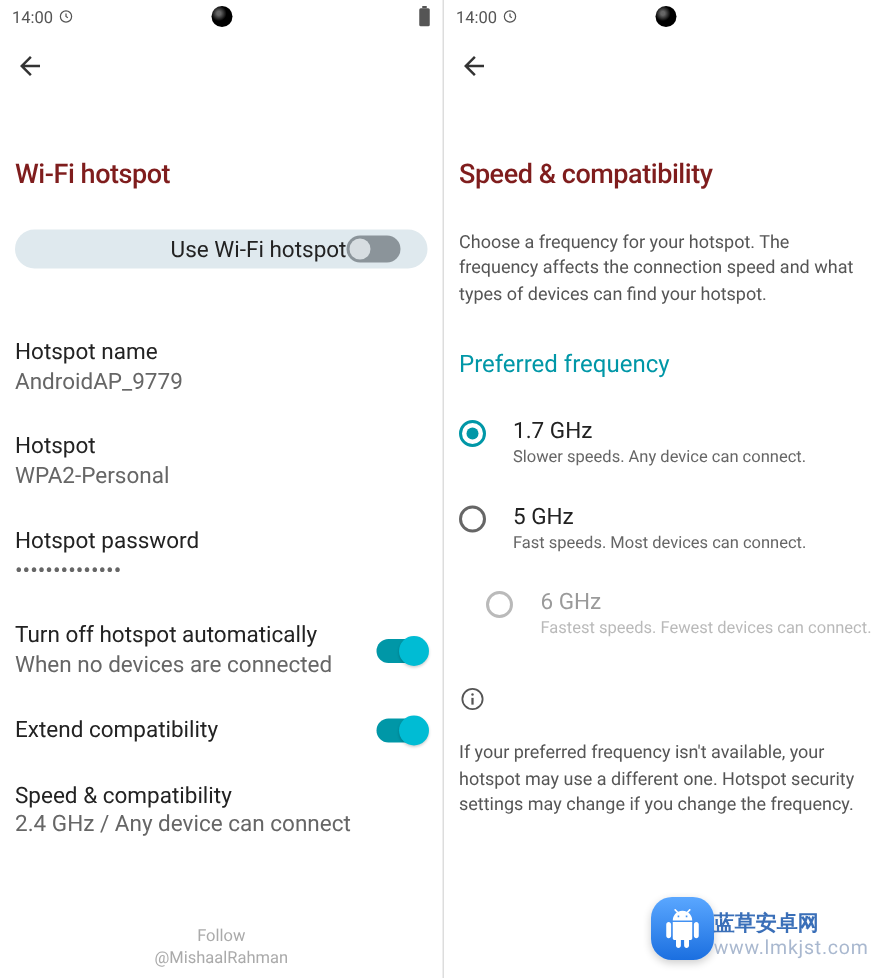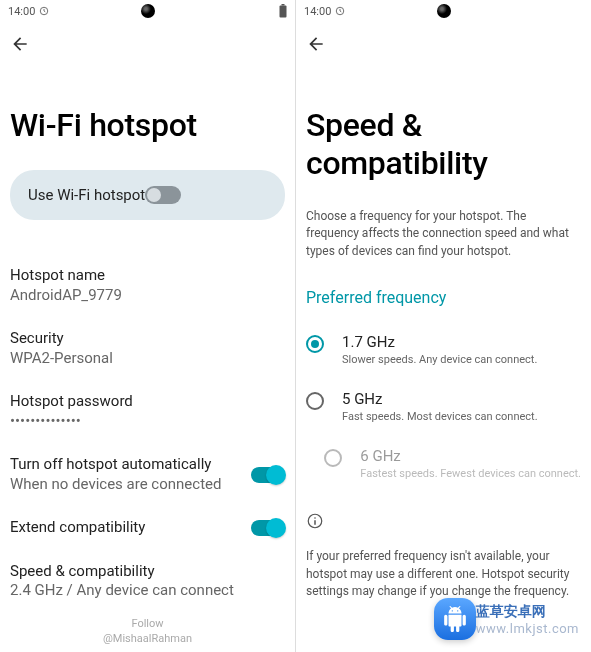--- a/index.html
+++ b/index.html
@@ -42,33 +42,33 @@
   .nav-bar {
     padding: 14px 10px 0 10px;
   }
   .back-arrow svg { width: 20px; height: 20px; }
   .content {
     flex: 1;
     padding: 0 10px;
     overflow: hidden;
   }
   .page-title {
-    font-size: 32px;
+    font-size: 18px;
     font-weight: 500;
-    color: #000000;
+    color: #7f1d1d;
     margin: 48px 0 26px 0;
     letter-spacing: -0.3px;
   }
   .use-hotspot-pill {
     background: #dfe9ee;
     border-radius: 24px;
-    padding: 16px 18px;
+    padding: 4px 18px;
     display: flex;
     align-items: center;
-    justify-content: flex-start;
+    justify-content: flex-end;
     margin-bottom: 34px;
   }
   .use-hotspot-pill .label { font-size: 15px; color: #222; }
   .toggle {
     width: 36px; height: 18px;
     border-radius: 10px;
     position: relative;
   }
   .toggle-off { background: #8b949a; }
   .toggle-off::after {
@@ -164,21 +164,21 @@
     text-align: center;
     font-size: 11px;
     color: #aaa;
     line-height: 1.3;
   }
   .watermark {
     position: absolute;
     bottom: 12px;
     right: 12px;
     display: flex;
-    align-items: center;
+    align-items: flex-end;
     gap: 0;
   }
   .wm-icon {
     width: 42px; height: 42px;
     background: linear-gradient(180deg, #5aa7ff 0%, #1b6fe0 100%);
     border-radius: 14px;
     display: flex;
     align-items: center;
     justify-content: center;
     box-shadow: 0 2px 6px rgba(0,0,0,0.2);
@@ -221,21 +221,21 @@
 
     <div class="setting-item">
       <div class="setting-text">
         <div class="setting-title">Hotspot name</div>
         <div class="setting-sub">AndroidAP_9779</div>
       </div>
     </div>
 
     <div class="setting-item">
       <div class="setting-text">
-        <div class="setting-title">Security</div>
+        <div class="setting-title">Hotspot</div>
         <div class="setting-sub">WPA2-Personal</div>
       </div>
     </div>
 
     <div class="setting-item">
       <div class="setting-text">
         <div class="setting-title">Hotspot password</div>
         <div class="setting-sub">••••••••••••••</div>
       </div>
     </div>

